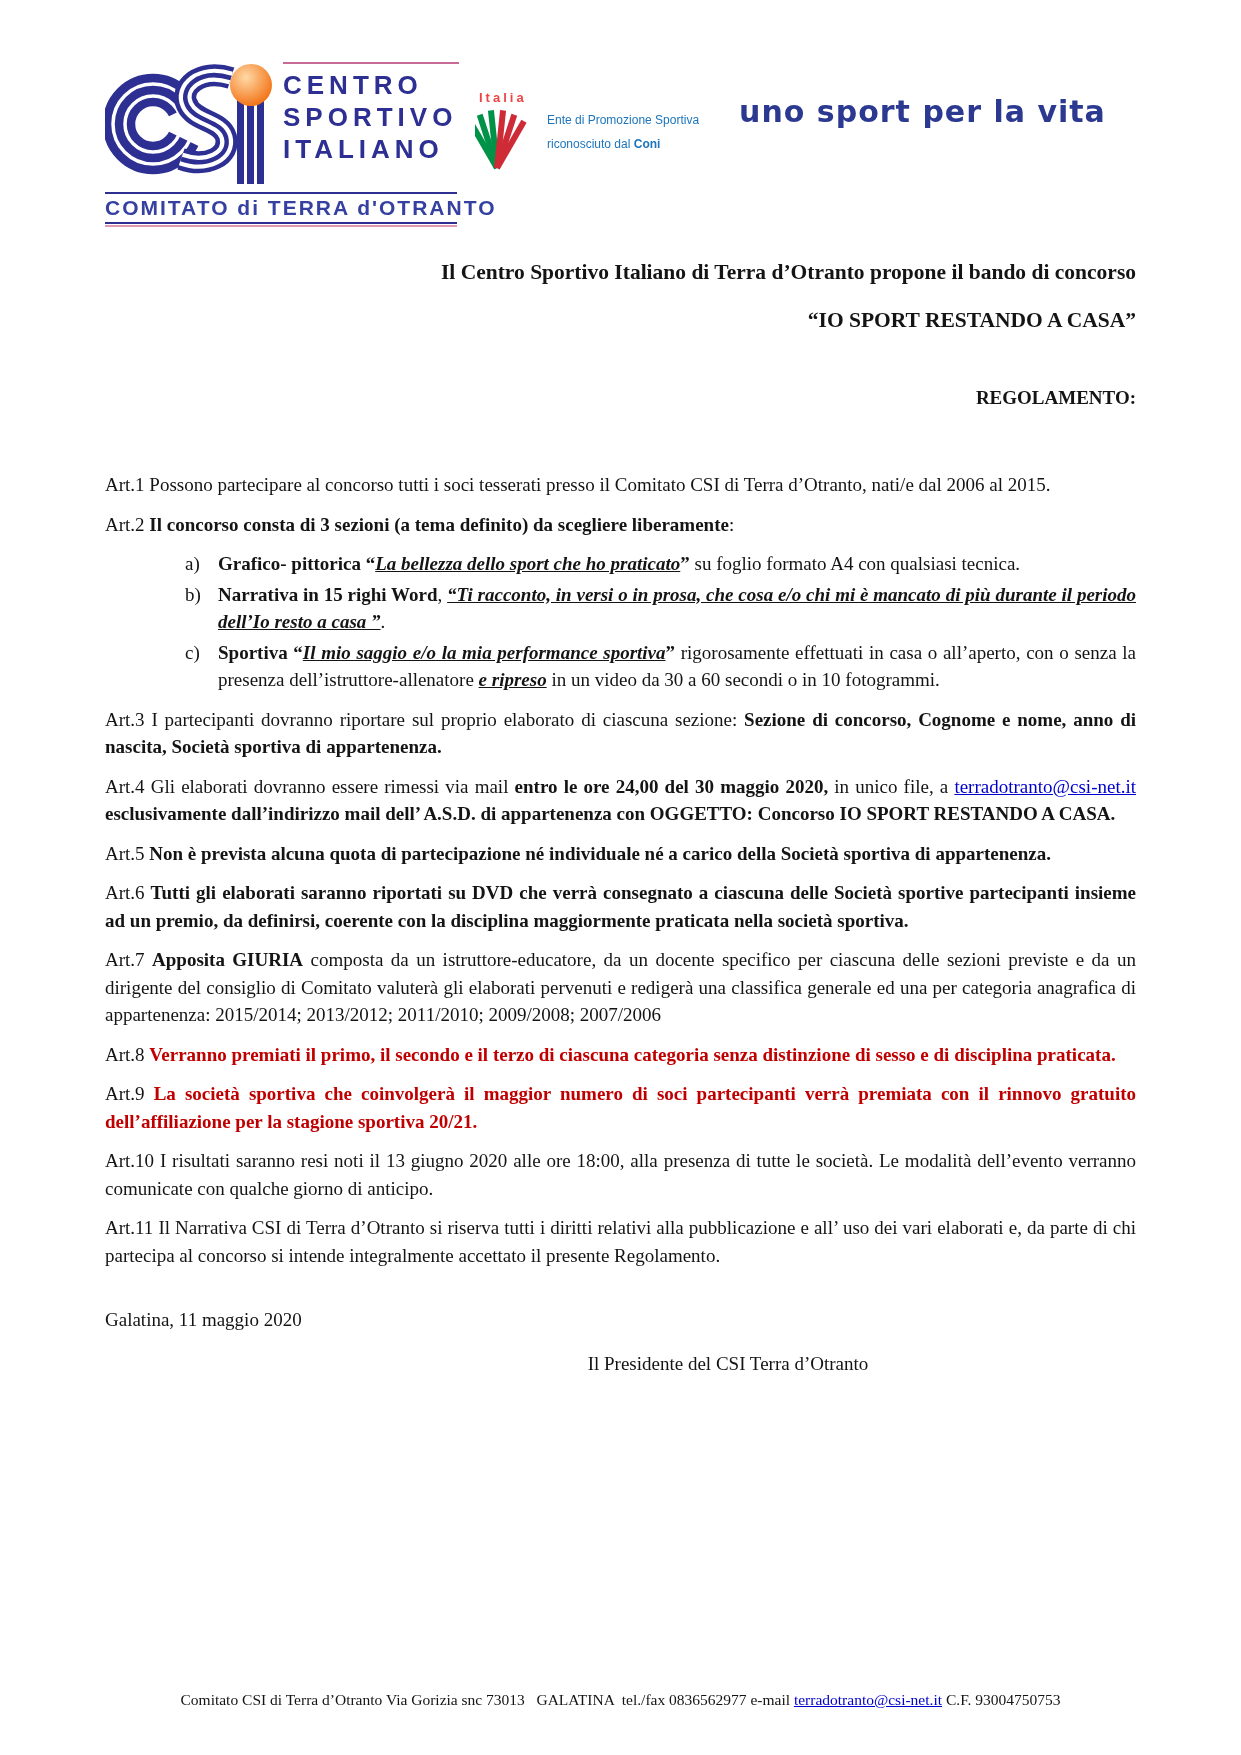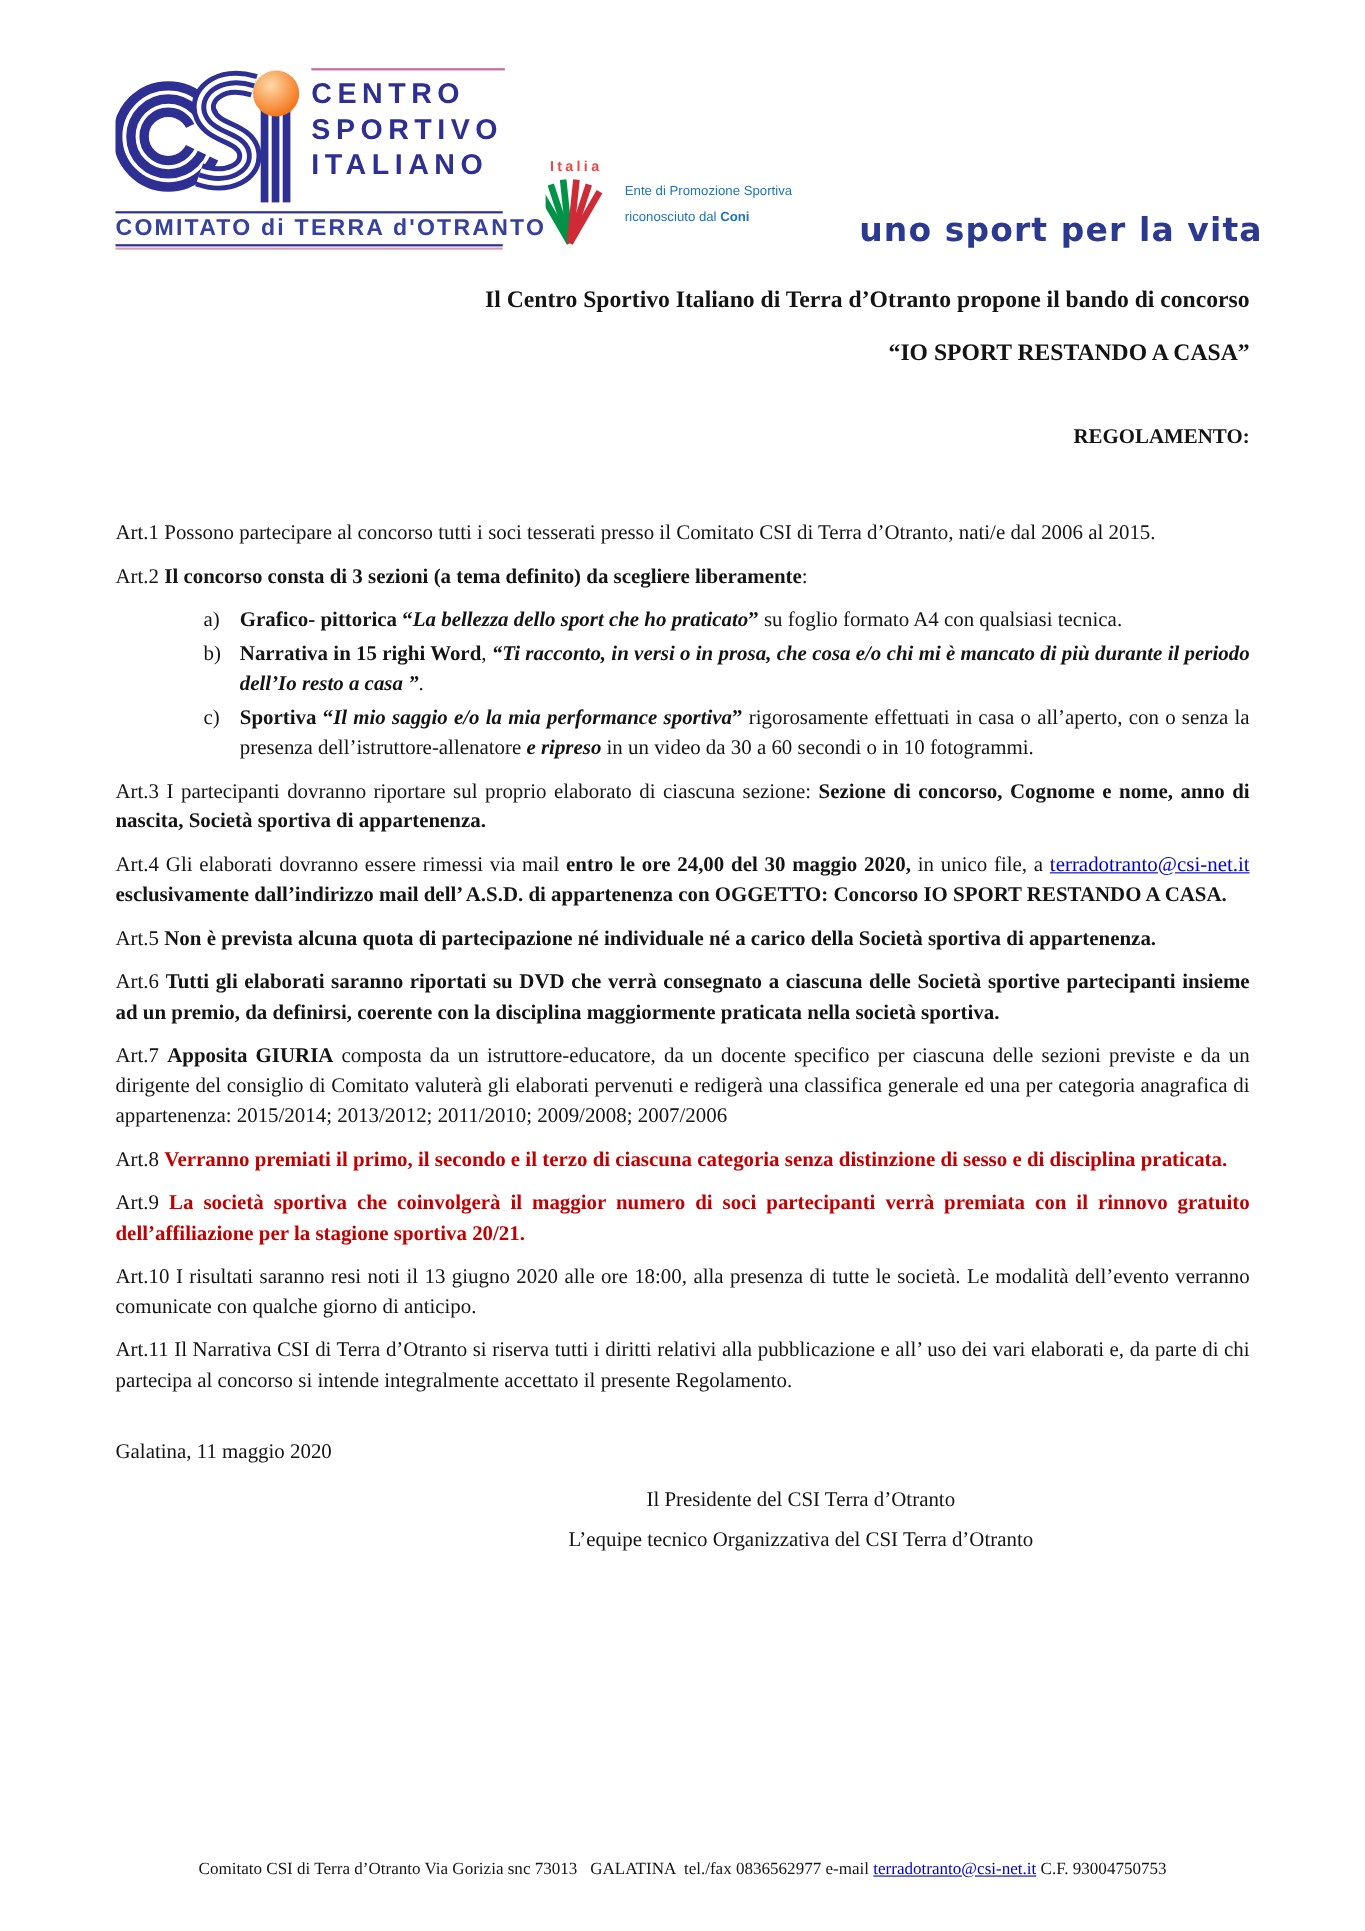--- a/index.html
+++ b/index.html
@@ -9,21 +9,21 @@
     --pink-line:#c86a96; --comitato-red-line:#e09aae;
   }
   html,body{margin:0;padding:0;background:#fff;}
   .page{
     position:relative; width:1241px; height:1755px; background:#fff;
     overflow:hidden; font-family:"Liberation Serif", serif; color:#141414;
   }
   .content{position:absolute; left:105px; top:60px; width:1031px;}
 
   
-  .header-row{display:flex; align-items:flex-end;gap:21px;}
+  .header-row{display:flex; align-items:flex-start;}
   .csi-logo{width:352px; flex:0 0 auto;}
   .emblem-row{position:relative; height:128px;}
   .emblem-svg{position:absolute; left:0; top:0;}
   .csi-text{position:absolute; left:178px; top:2px; width:176px;
     font-family:"Liberation Sans", sans-serif; font-weight:bold;
     color:var(--logo-navy);}
   .pink-top-line{border-top:2px solid var(--pink-line); margin-bottom:5px;}
   .csi-line{font-size:26px; letter-spacing:5px; line-height:32px; white-space:nowrap;}
   .comitato-row{margin-top:4px; width:352px;}
   .line-navy{border-top:2px solid var(--logo-navy);}
@@ -50,21 +50,21 @@
   .intro{margin-top:32px; text-align:right; font-weight:bold; font-size:21.5px; line-height:26px;}
   .intro-line2{margin-top:22px;}
   .regolamento{margin-top:54px; text-align:right; font-weight:bold; font-size:19px;}
 
   
   .articles{margin-top:62px; font-size:19px; line-height:27.5px; text-align:justify;}
   .para{margin-bottom:12px;}
   .li{position:relative; padding-left:113px; margin-bottom:3px;}
   .li .marker{position:absolute; left:80px; top:0;}
   .bold{font-weight:bold;}
-  .bolditalic{font-weight:bold; font-style:italic;}
+  .bolditalic{font-weight:bold; font-style:italic;text-decoration:underline;}
   .redbold{font-weight:bold; color:var(--accent-red-text);}
   .doclink{color:var(--link-blue); text-decoration:underline; cursor:pointer;}
 
   .closing-date{margin-top:40px; font-size:19px;}
   .signatures{margin-top:22px; padding-left:215px; text-align:center; font-size:19px;}
   .sig2{margin-top:14px;}
 
   .footer{position:absolute; left:0; right:0; bottom:46px; text-align:center;
     font-size:15.5px; white-space:pre-wrap;}
 </style>
@@ -174,18 +174,17 @@
         <div class="para"><span>Art.7 </span><span class="bold">Apposita GIURIA</span><span> composta da un istruttore-educatore, da un docente specifico per ciascuna delle sezioni previste e da un dirigente del consiglio di Comitato valuterà gli elaborati pervenuti e redigerà una classifica generale ed una per categoria anagrafica di appartenenza: 2015/2014; 2013/2012; 2011/2010; 2009/2008; 2007/2006</span></div>
         <div class="para"><span>Art.8 </span><span class="redbold">Verranno premiati il primo, il secondo e il terzo di ciascuna categoria senza distinzione di sesso e di disciplina praticata.</span></div>
         <div class="para"><span>Art.9 </span><span class="redbold">La società sportiva che coinvolgerà il maggior numero di soci partecipanti verrà premiata con il rinnovo gratuito dell’affiliazione per la stagione sportiva 20/21.</span></div>
         <div class="para"><span>Art.10 I risultati saranno resi noti il 13 giugno 2020 alle ore 18:00, alla presenza di tutte le società. Le modalità dell’evento verranno comunicate con qualche giorno di anticipo.</span></div>
         <div class="para"><span> Art.11 Il Narrativa CSI di Terra d’Otranto si riserva tutti i diritti relativi alla pubblicazione e all’ uso dei vari elaborati e, da parte di chi partecipa al concorso si intende integralmente accettato il presente Regolamento.</span></div>
       </div>
 
     <div class="closing-date">Galatina, 11 maggio 2020</div>
     <div class="signatures">
       <div class="sig1">Il Presidente del CSI Terra d’Otranto</div>
-      <div class="sig2">L’equipe tecnico Organizzativa del CSI Terra d’Otranto</div>
     </div>
   </div>
 
   <div class="footer"><span>Comitato CSI di Terra d’Otranto Via Gorizia snc 73013   GALATINA  tel./fax 0836562977 e-mail </span><a class="doclink">terradotranto@csi-net.it</a><span> C.F. 93004750753</span></div>
 </div>
 
 </body></html>

